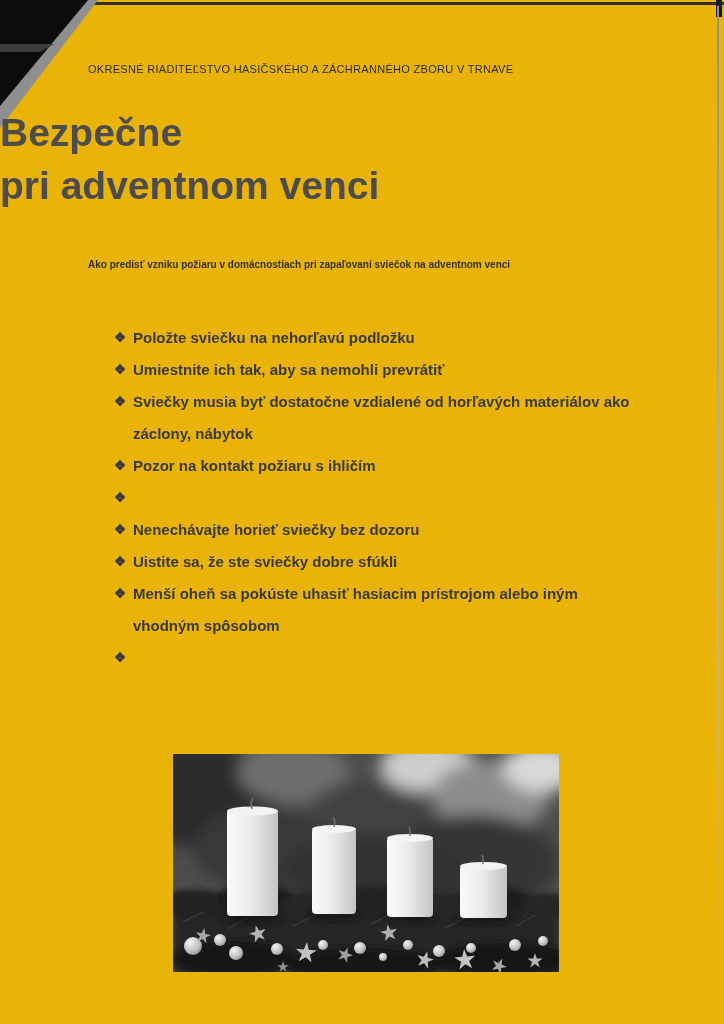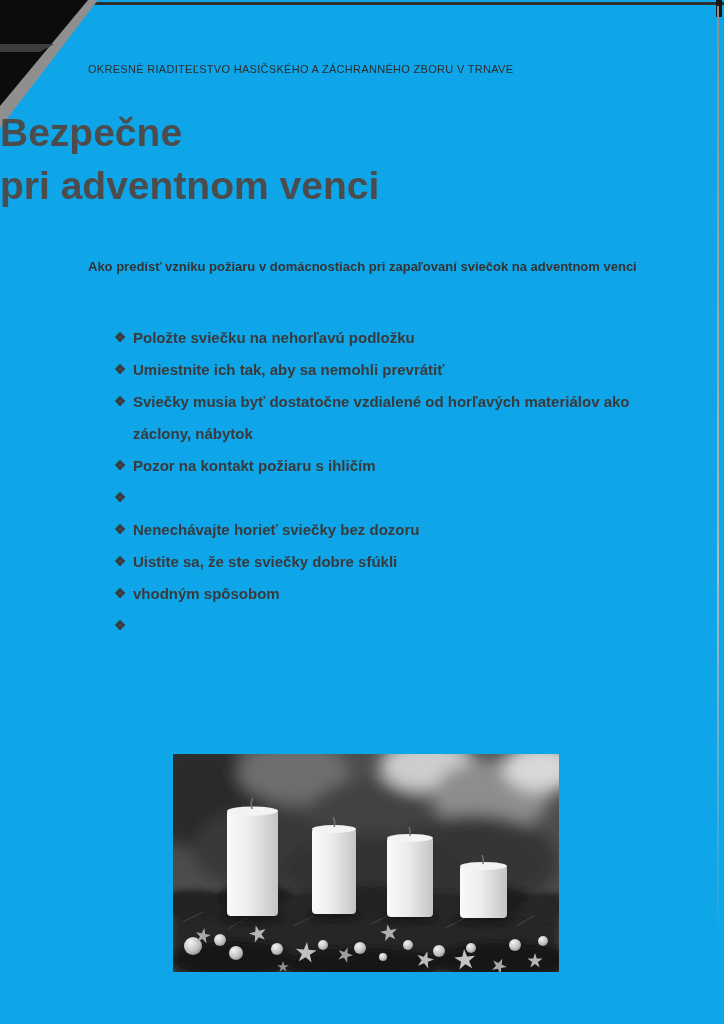--- a/index.html
+++ b/index.html
@@ -1,37 +1,37 @@
 <!DOCTYPE html>
 <html><head>
 <meta charset="utf-8">
 <style>
   html,body{margin:0;padding:0;background:#e9e9e9;}
   .page{
-    position:relative;width:724px;height:1024px;background:#0ea5e9;
+    position:relative;width:724px;height:1024px;background:#eab308;
     overflow:hidden;font-family:"Liberation Sans",sans-serif;color:#3a3a3a;
   }
   
   .top-edge-line{position:absolute;top:2px;left:0;width:724px;height:3px;background:#2f2f2f;}
   .corner-gray{position:absolute;top:0;left:0;width:98px;height:128px;background:#8f8f8f;
     clip-path:polygon(0 0,98px 0,0 128px);}
   .corner-black{position:absolute;top:0;left:0;width:88px;height:106px;background:#0c0c0c;
     clip-path:polygon(0 0,88px 0,0 106px);}
   .corner-streak{position:absolute;top:44px;left:0;width:60px;height:8px;background:#3d3d3d;
     clip-path:polygon(0 0,54px 0,40px 8px,0 8px);}
   .top-right-tick{position:absolute;top:0;right:2px;width:6px;height:17px;background:#161616;}
   .right-edge-line{position:absolute;top:6px;left:717px;width:2px;height:944px;
     background:linear-gradient(to bottom,#8f8f8f 0%,#b7b7b7 60%,rgba(255,255,255,0) 100%);}
   
   .org-header{position:absolute;top:63px;left:88px;font-size:11px;letter-spacing:.3px;
     color:#2d2d2d;white-space:nowrap;}
   .doc-title{position:absolute;top:106px;left:0;width:712px;
     font-weight:700;color:#4c4c4c;font-size:39px;line-height:53px;}
   .doc-title span{display:block;}
-  .subtitle{position:absolute;top:259px;left:88px;font-size:13px;font-weight:700;
+  .subtitle{position:absolute;top:259px;left:88px;font-size:10px;font-weight:700;
     color:#333333;white-space:nowrap;}
   .bullets{position:absolute;top:322px;left:114px;margin:0;padding:0;list-style:none;
     font-size:15px;font-weight:700;color:#3a3a3a;}
   .bullets li{display:flex;align-items:flex-start;}
   .bullet-glyph{flex:0 0 19px;font-size:13.5px;line-height:32px;}
   .bullet-lines span{display:block;line-height:32px;white-space:nowrap;}
   
   .photo{position:absolute;top:754px;left:173px;width:386px;height:218px;margin:0;}
   .photo svg{display:block;}
 </style>
@@ -98,20 +98,21 @@
     <li>
       <span class="bullet-glyph">❖</span>
       <span class="bullet-lines">
           <span>Uistite sa, že ste sviečky dobre sfúkli</span>
           <span></span>
         </span>
     </li>
     <li>
       <span class="bullet-glyph">❖</span>
       <span class="bullet-lines">
+          <span>Menší oheň sa pokúste uhasiť hasiacim prístrojom alebo iným</span>
           <span>vhodným spôsobom</span>
         </span>
     </li>
     <li>
       <span class="bullet-glyph">❖</span>
     </li>
   </ul>
 
   <figure class="photo" aria-label="advent-wreath-four-candles-photo">
     <svg width="386" height="218" viewBox="0 0 386 218">

